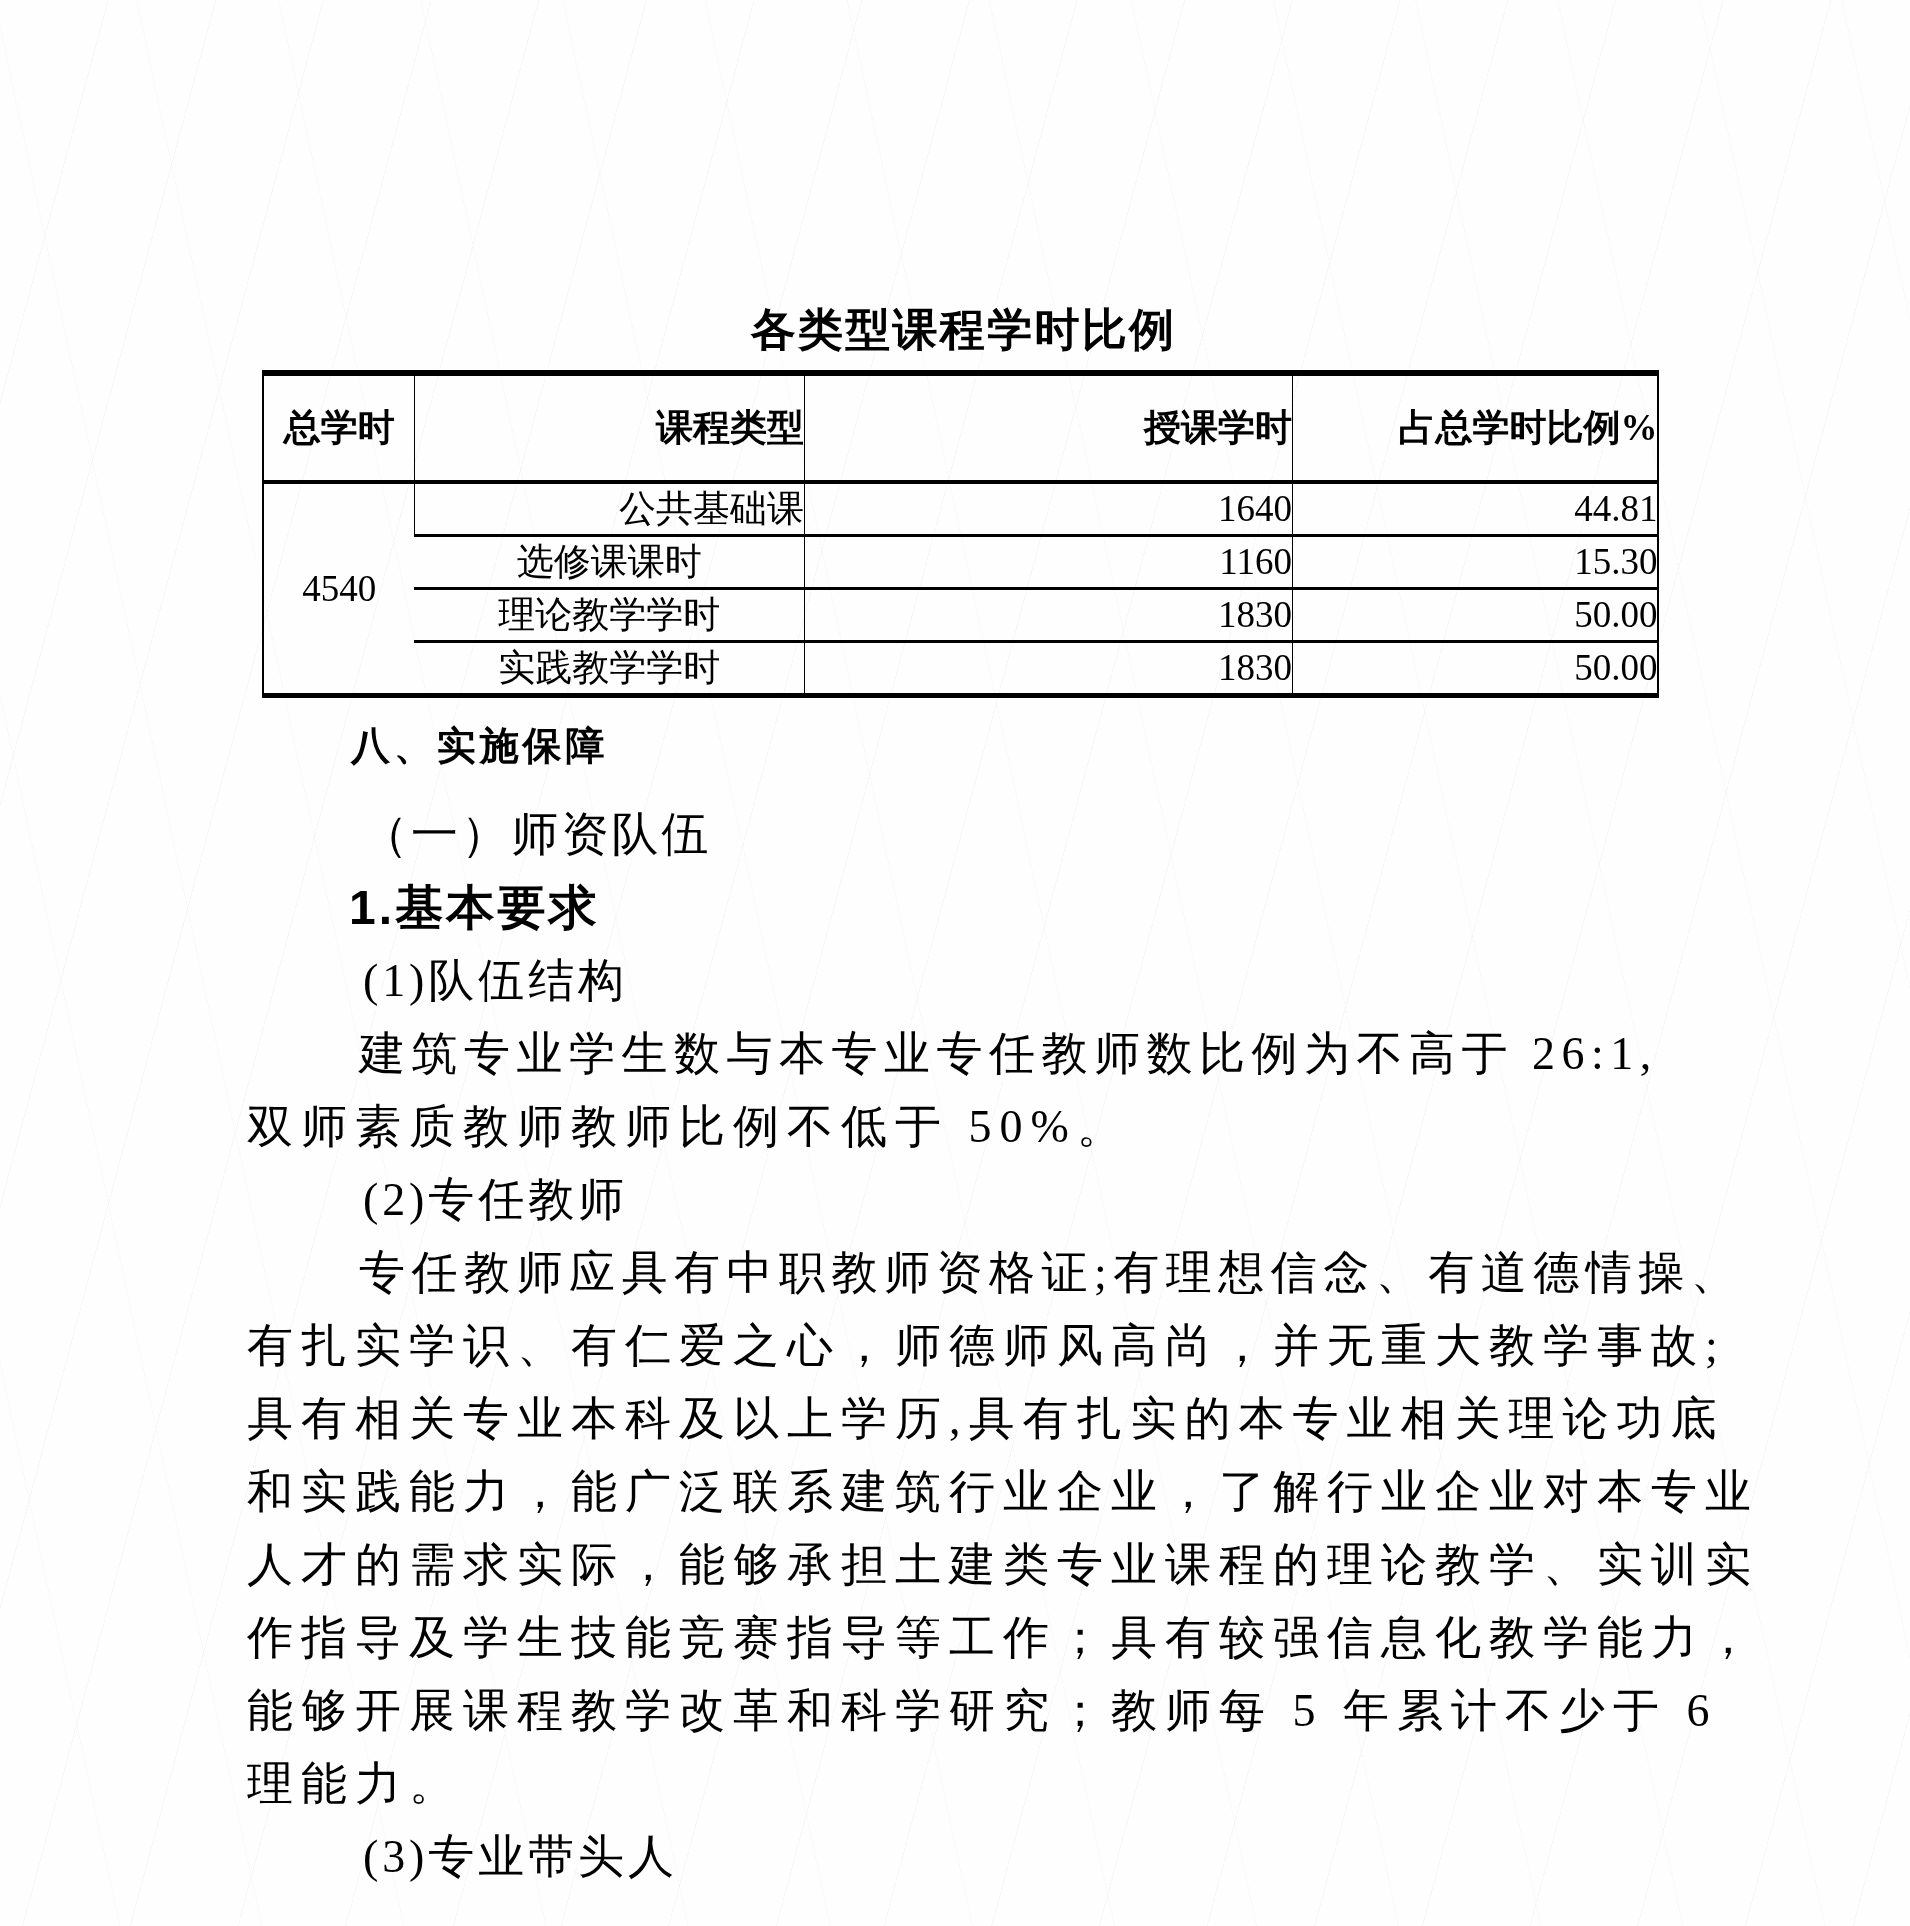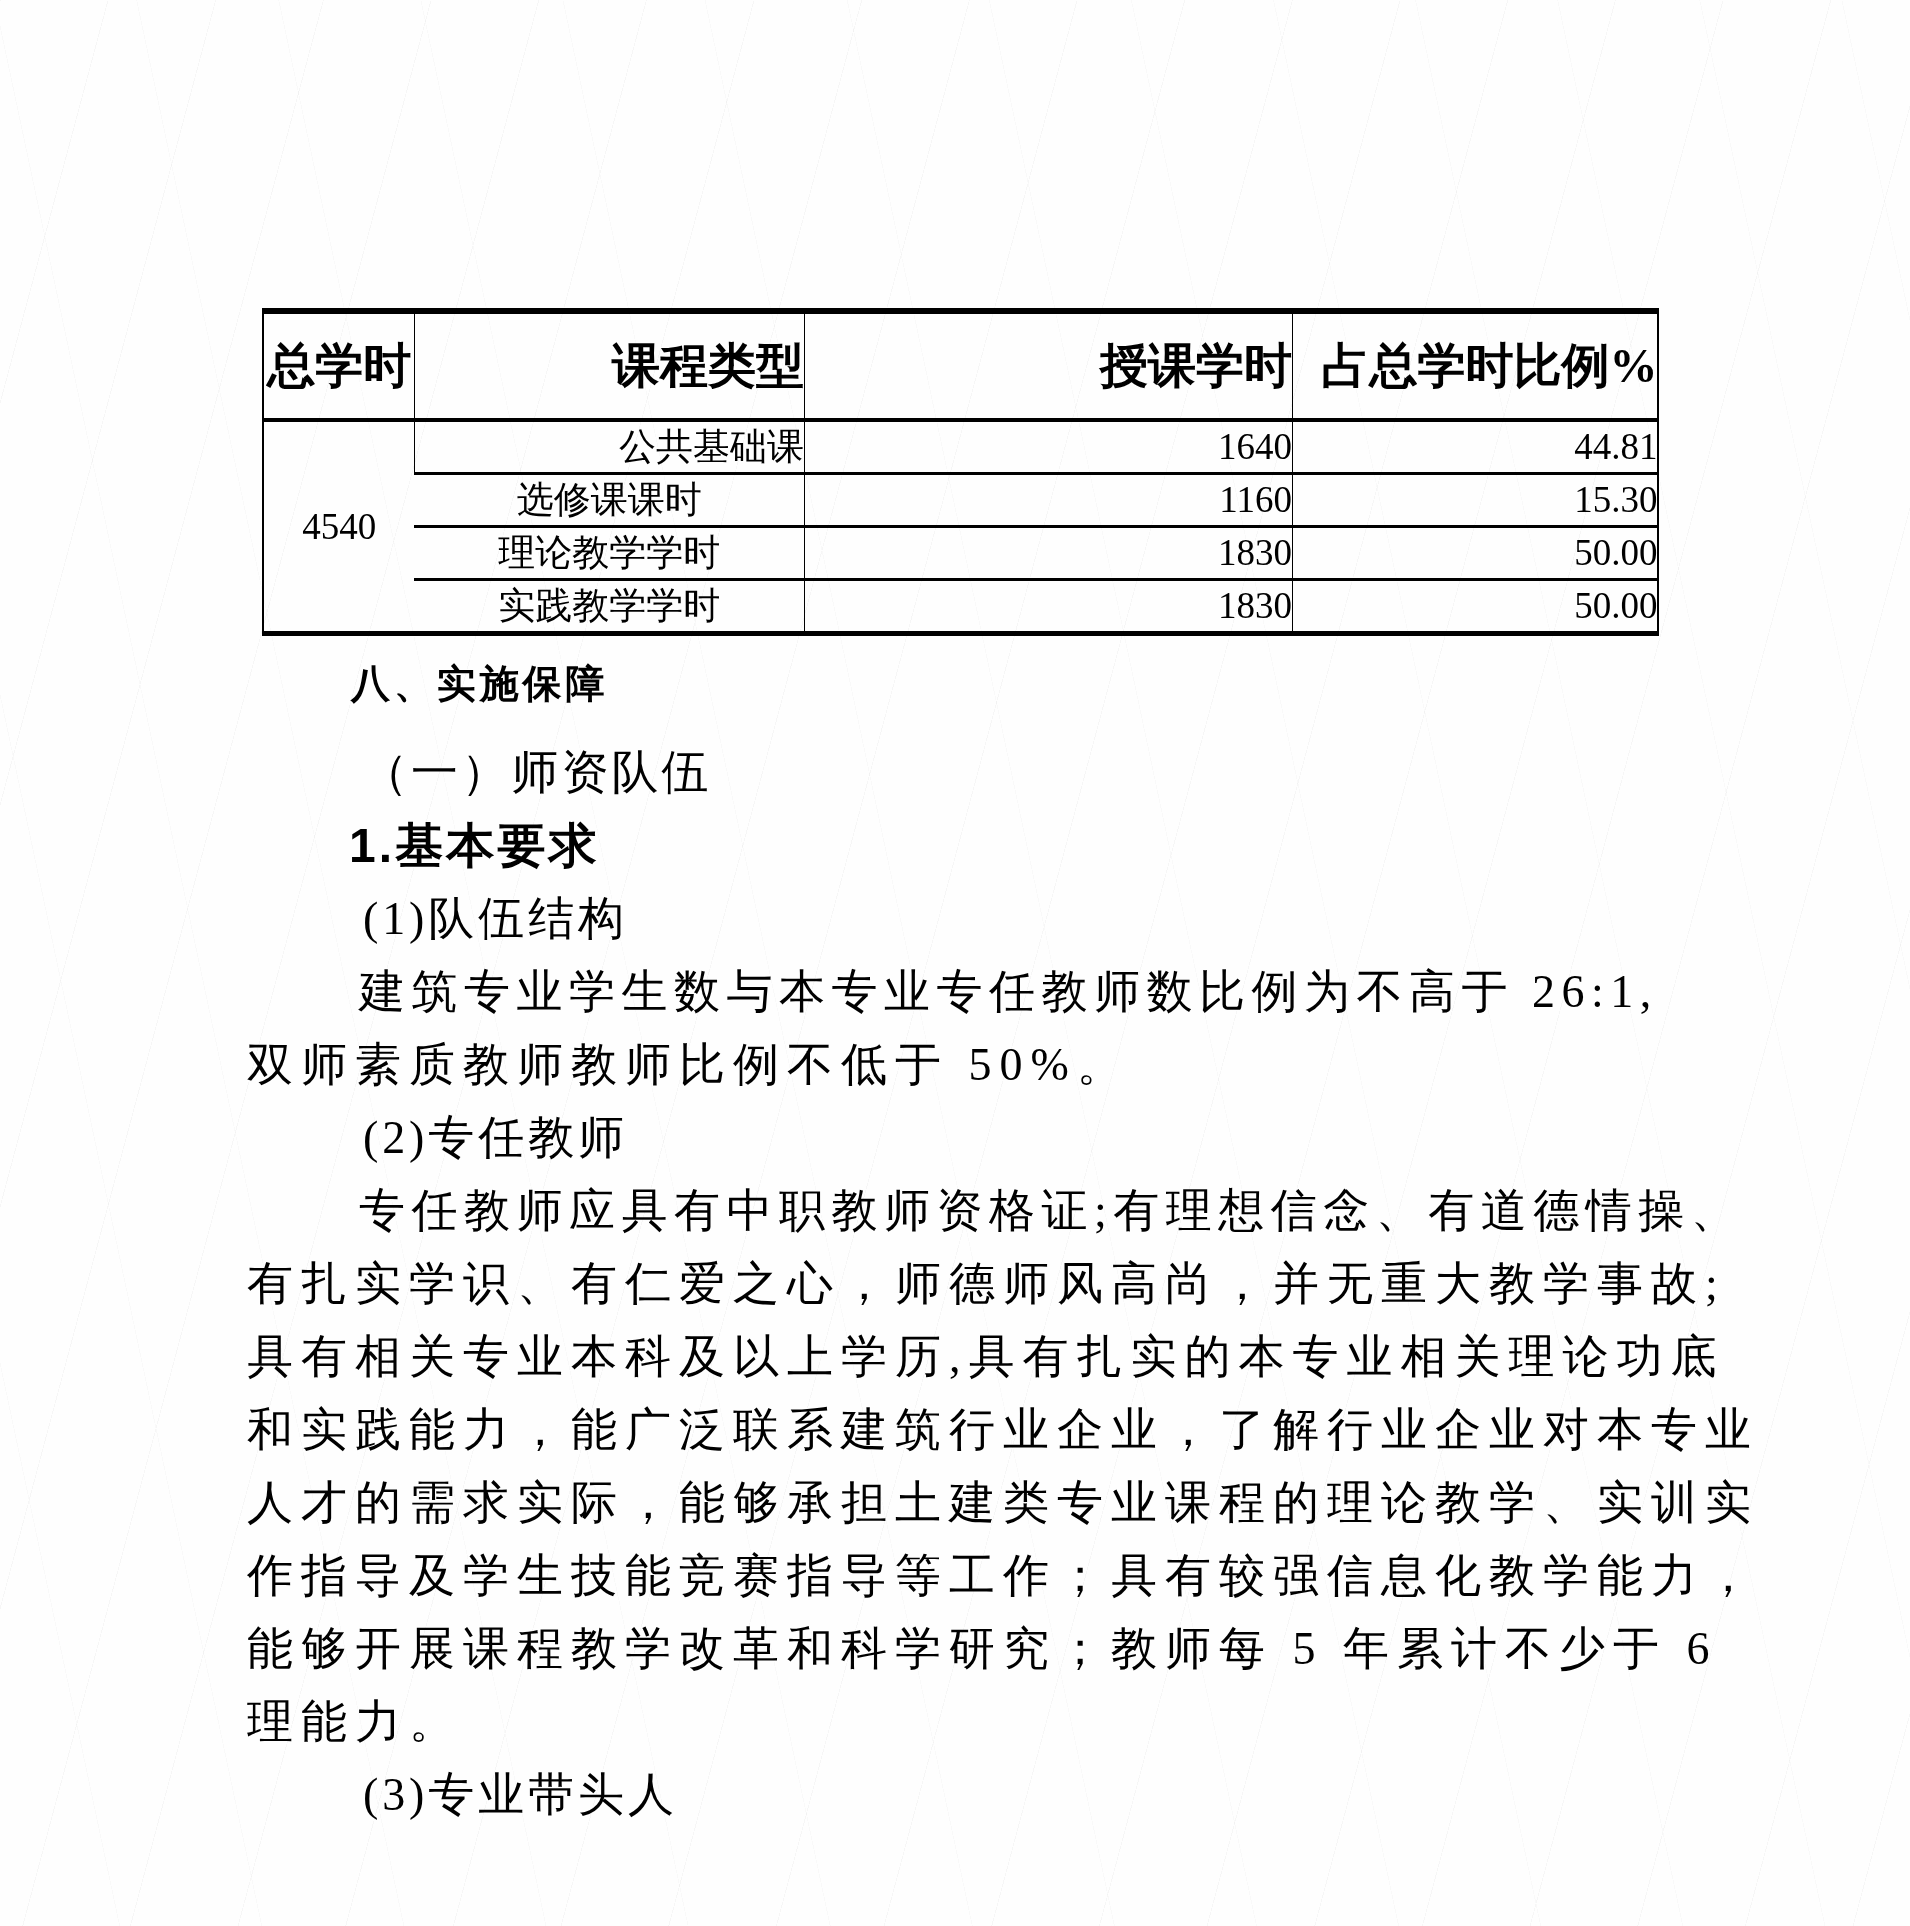--- a/index.html
+++ b/index.html
@@ -47,21 +47,21 @@
     border-right: 2.3px solid #000;
   }
   table.schedule th, table.schedule td {
     padding: 0;
     text-align: center;
     vertical-align: middle;
     overflow: hidden;
   }
   table.schedule th {
     height: 104px;
-    font-size: 48px;
+    font-size: 37px;
     font-weight: bold;
     border-bottom: 4.6px solid #000;
   }
   table.schedule td {
     height: 43px;
     font-size: 37px;
     font-weight: normal;
   }
   table.schedule th + th, table.schedule td + td { border-left: 1.9px solid #000; text-align: right; }
   table.schedule tbody tr + tr td { border-top: 3.9px solid #000; }
@@ -111,20 +111,21 @@
     text-indent: 112px;
     letter-spacing: 6.5px;
   }
 </style>
 </head>
 <body>
 
 <div class="page">
   <div class="content">
 
+    <div class="doc-title">各类型课程学时比例</div>
 
     <table class="schedule">
       <colgroup>
         <col style="width:151px">
         <col style="width:390px">
         <col style="width:488px">
         <col style="width:366px">
       </colgroup>
       <thead>
         <tr>

